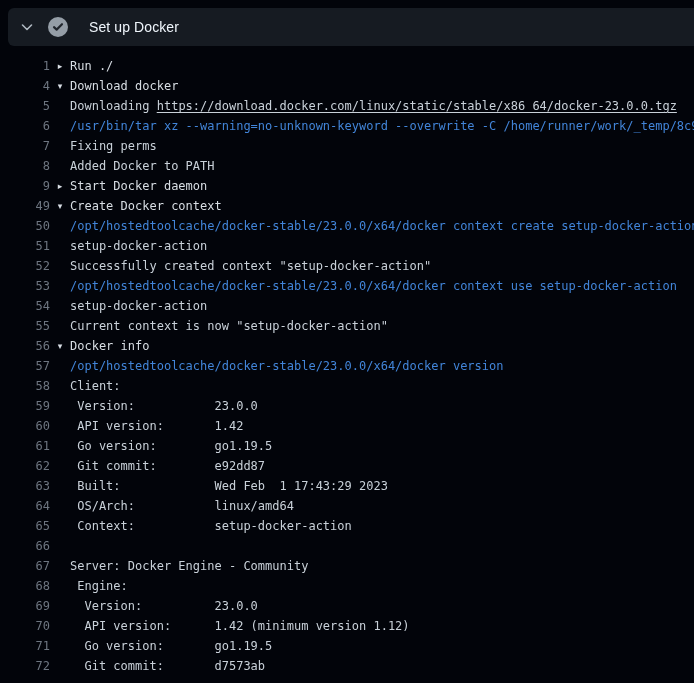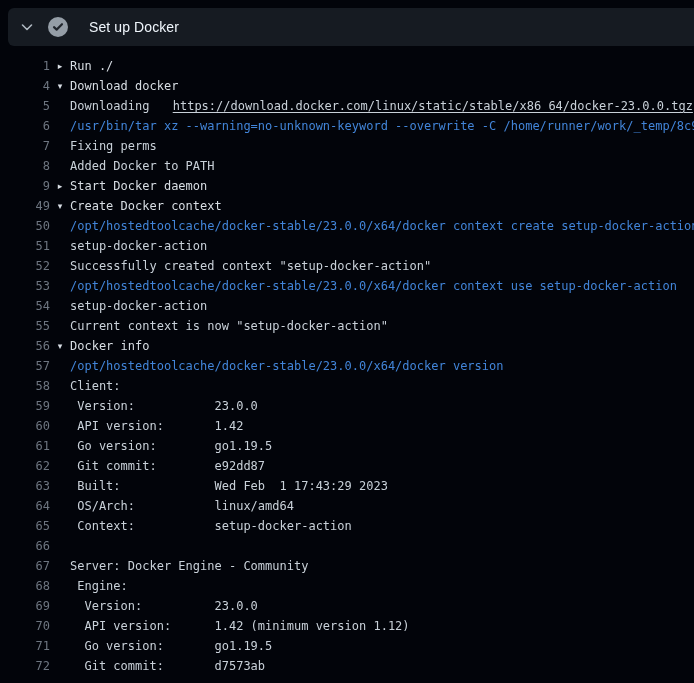--- a/index.html
+++ b/index.html
@@ -46,21 +46,21 @@
   }
   .marker{
     width:20px;flex:none;text-align:center;
     color:var(--group-text);
     font-family:"DejaVu Sans",sans-serif;
     font-size:9px;line-height:20px;
   }
   .content{color:var(--text);}
   .content .group{color:var(--group-text);}
   .content .cmd{color:var(--cmd);}
-  .content .link{text-decoration:underline;text-underline-offset:2px;margin-left:16px;}
+  .content .link{text-decoration:underline;text-underline-offset:2px;}
 </style>
 </head>
 <body>
 
 <div class="step-header">
   <span class="chev">
     <svg width="16" height="16" viewBox="0 0 16 16">
       <path d="M3.5 6 L8 10.5 L12.5 6" fill="none" stroke="#afb8c1" stroke-width="1.6" stroke-linecap="round" stroke-linejoin="round"></path>
     </svg>
   </span>

